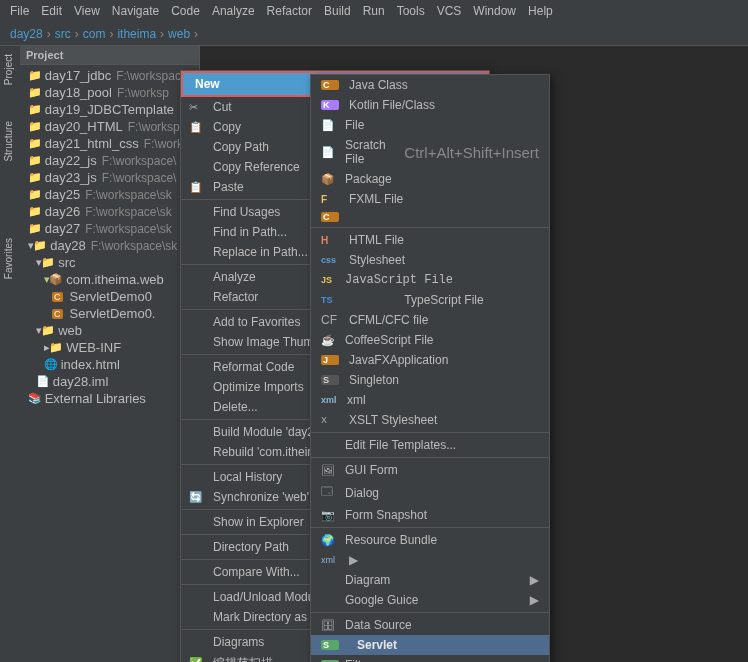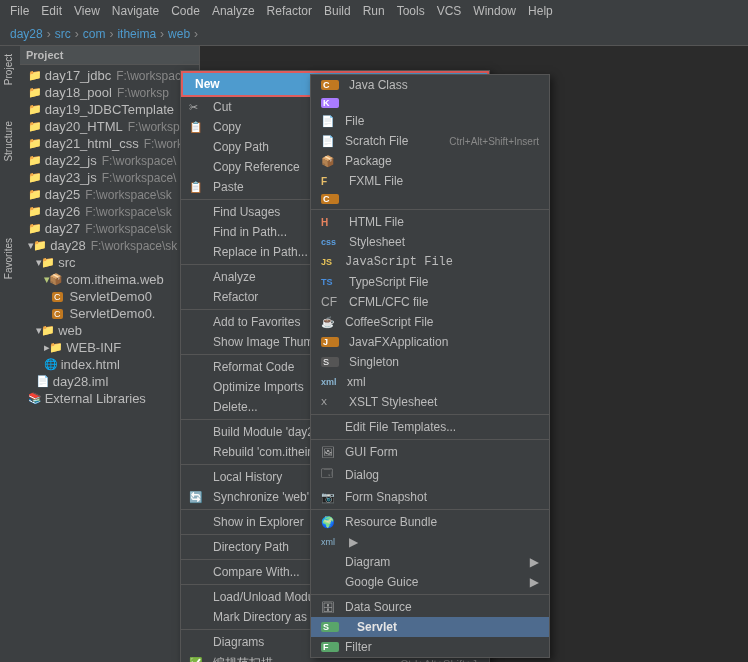--- a/index.html
+++ b/index.html
@@ -153,21 +153,21 @@
       display: flex;
       align-items: center;
       padding: 3px 10px;
       color: #bbbbbb;
       cursor: pointer;
       font-size: 12px;
     }
     .sm-item.highlighted { background: #4e6b8e; color: white; }
     .sm-item .sm-icon { width: 18px; margin-right: 6px; font-size: 11px; flex-shrink: 0; }
     .sm-item .sm-label { flex: 1; }
-    .sm-item .sm-shortcut { color: #888; font-size: 10px; }
+    .sm-item .sm-shortcut { color: #888; font-size: 15px; }
     .sm-item .sm-arrow { color: #aaa; margin-left: 4px; }
     .sm-separator { height: 1px; background: #555; margin: 2px 0; }
 
     
     .icon-java { color: #c07820; }
     .icon-html { color: #e8845f; }
   </style>
 </head>
 <body>
 
@@ -467,20 +467,21 @@
 
   </div>
 
   <div class="submenu">
     <div class="sm-item">
       <span class="sm-icon icon-java" style="background:#c07820;color:white;font-size:9px;padding:0 2px;border-radius:2px;font-weight:bold;">C</span>
       <span class="sm-label" style="margin-left:4px;">Java Class</span>
     </div>
     <div class="sm-item">
       <span class="sm-icon" style="background:#a97bff;color:white;font-size:9px;padding:0 2px;border-radius:2px;font-weight:bold;">K</span>
+      <span class="sm-label" style="margin-left:4px;">Kotlin File/Class</span>
     </div>
     <div class="sm-item">
       <span class="sm-icon">📄</span>
       <span class="sm-label">File</span>
     </div>
     <div class="sm-item">
       <span class="sm-icon" style="color:#6897bb;">📄</span>
       <span class="sm-label">Scratch File</span>
       <span class="sm-shortcut">Ctrl+Alt+Shift+Insert</span>
     </div>
@@ -503,21 +504,21 @@
     <div class="sm-item">
       <span class="sm-icon" style="color:#5a9dde;font-weight:bold;font-size:9px;">css</span>
       <span class="sm-label" style="margin-left:4px;">Stylesheet</span>
     </div>
     <div class="sm-item">
       <span class="sm-icon" style="color:#e8c45a;font-weight:bold;font-size:9px;">JS</span>
       <span class="sm-label" style="margin-left:0;font-family:Liberation Mono, monospace;">JavaScript File</span>
     </div>
     <div class="sm-item">
       <span class="sm-icon" style="color:#4a8fde;font-weight:bold;font-size:9px;">TS</span>
-      <span class="sm-label" style="margin-left:4px;">TypeScript File</span>
+      <span class="sm-label" style="margin-left:4px;text-align:center;">TypeScript File</span>
     </div>
     <div class="sm-item">
       <span class="sm-icon" style="font-size:12px;color:#aaa;">CF</span>
       <span class="sm-label" style="margin-left:4px;">CFML/CFC file</span>
     </div>
     <div class="sm-item">
       <span class="sm-icon">☕</span>
       <span class="sm-label">CoffeeScript File</span>
     </div>
     <div class="sm-item">

